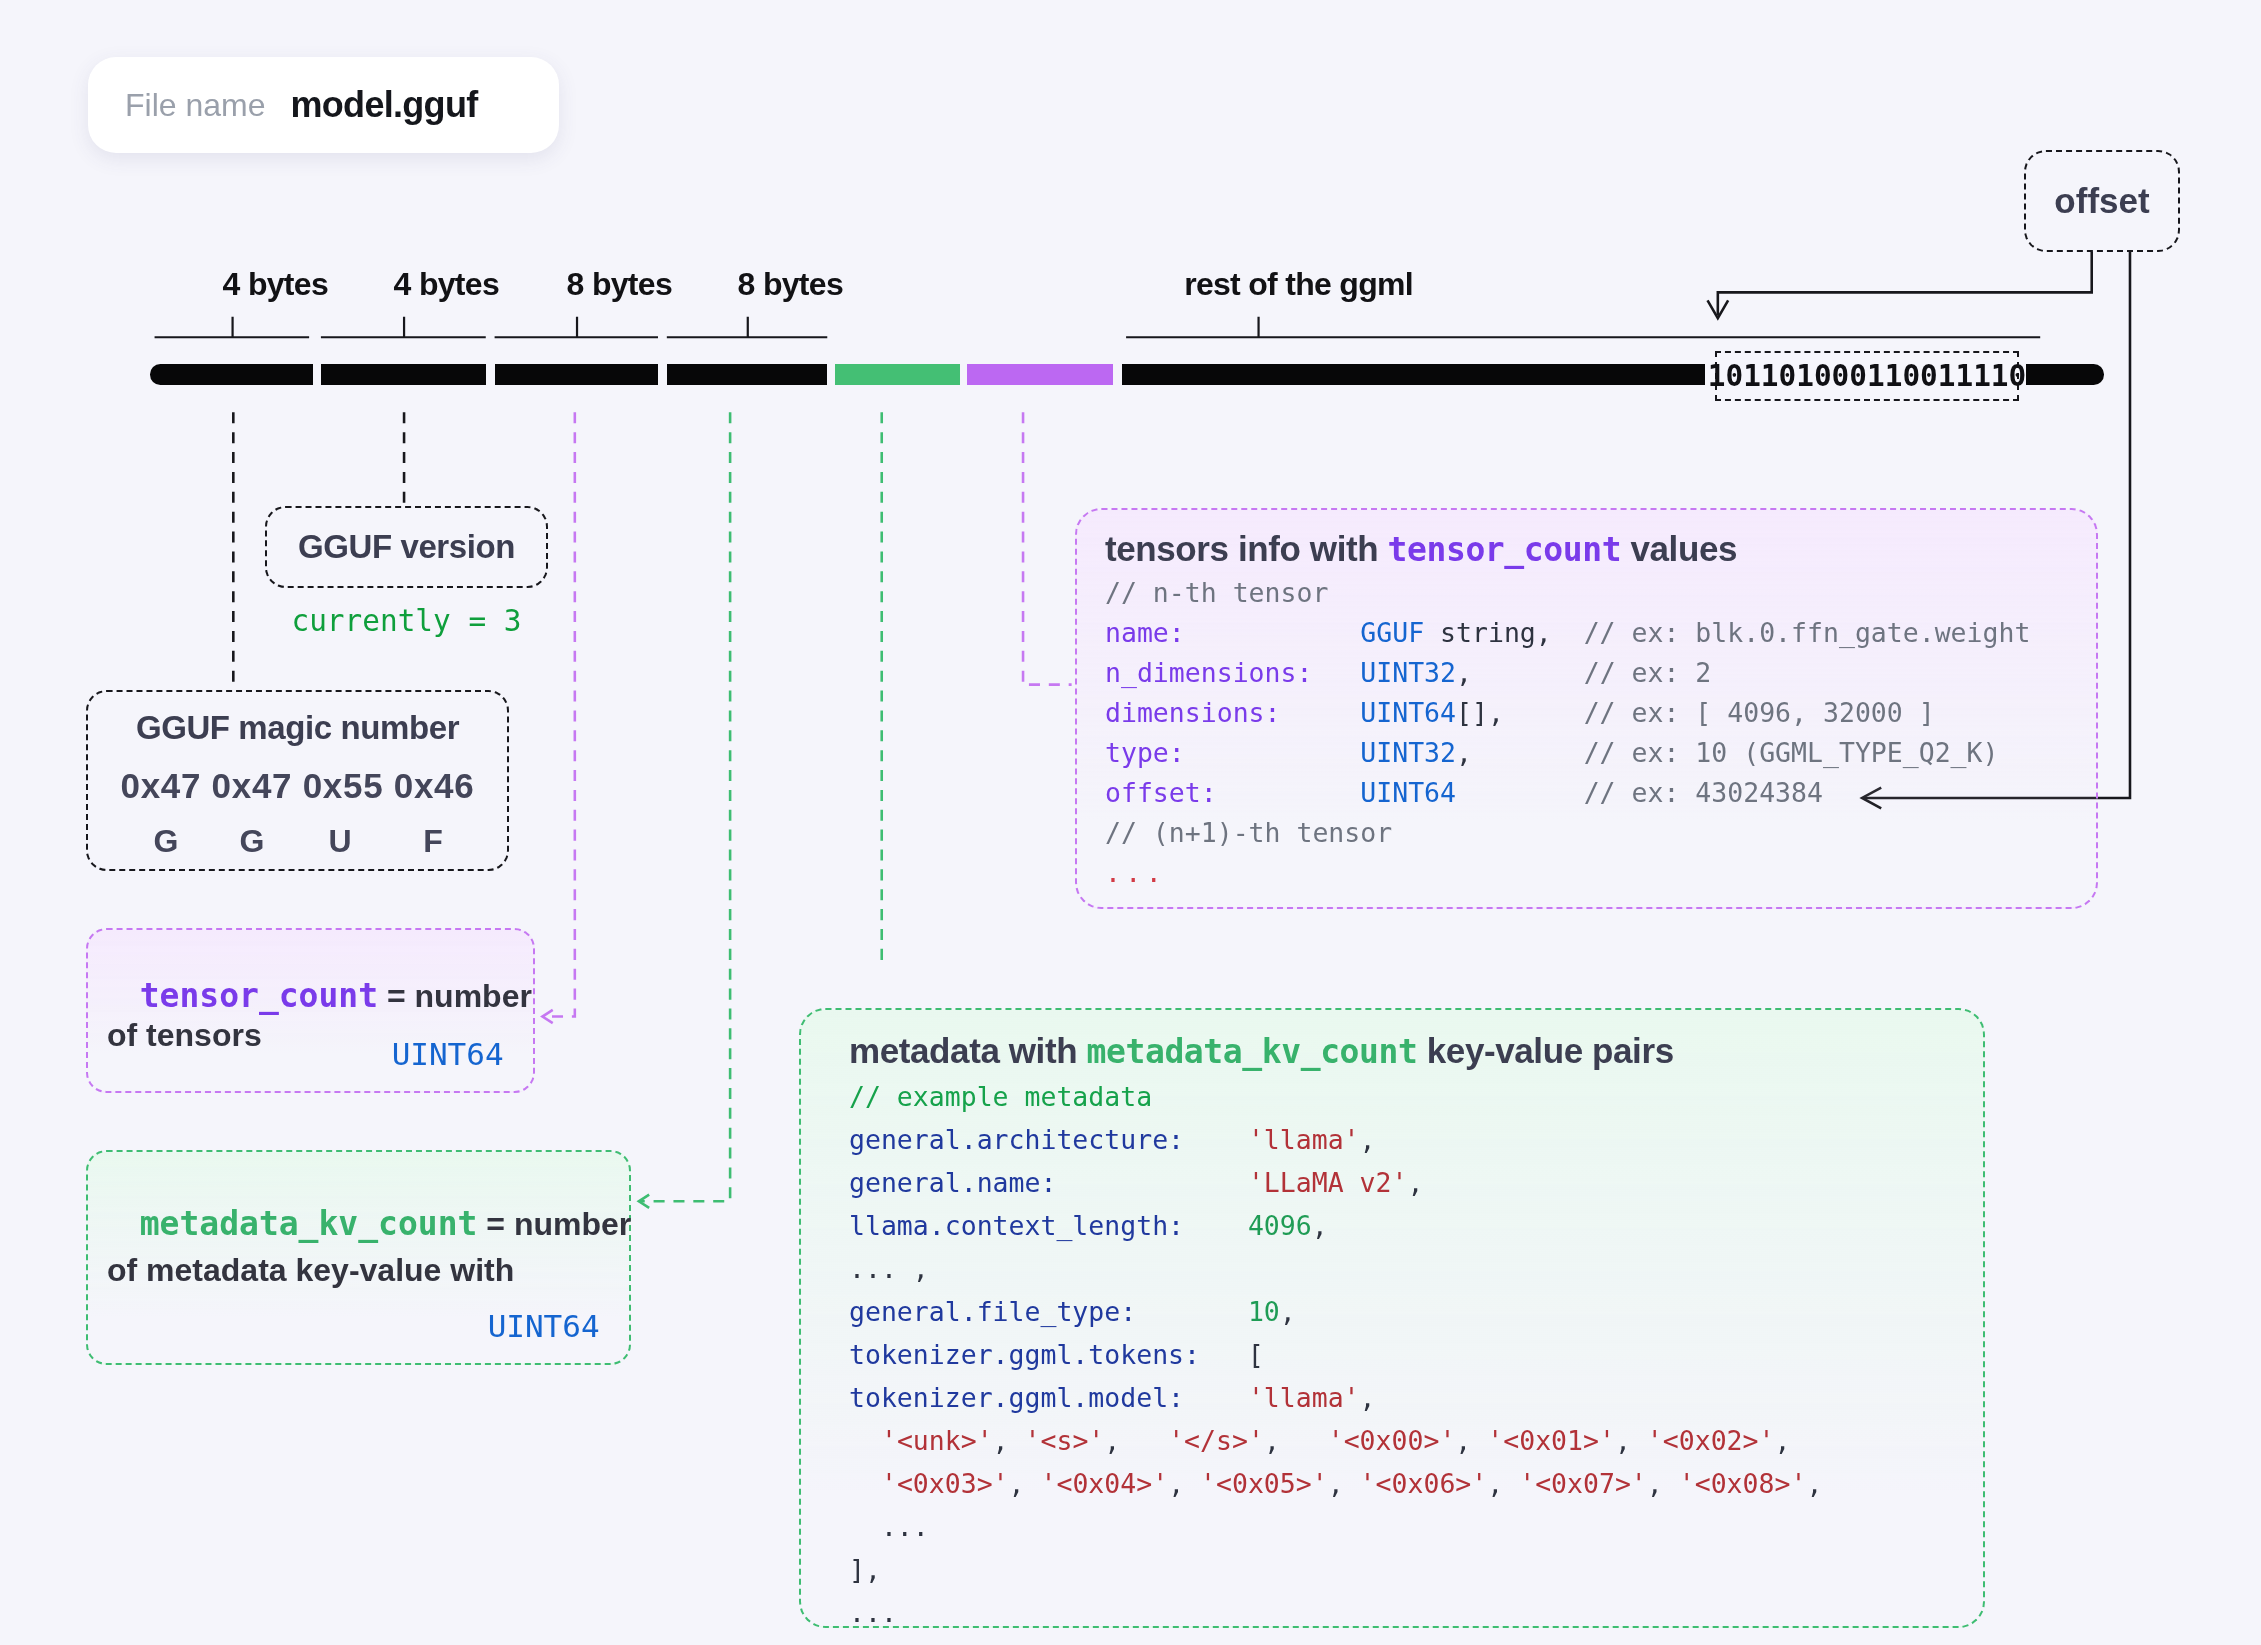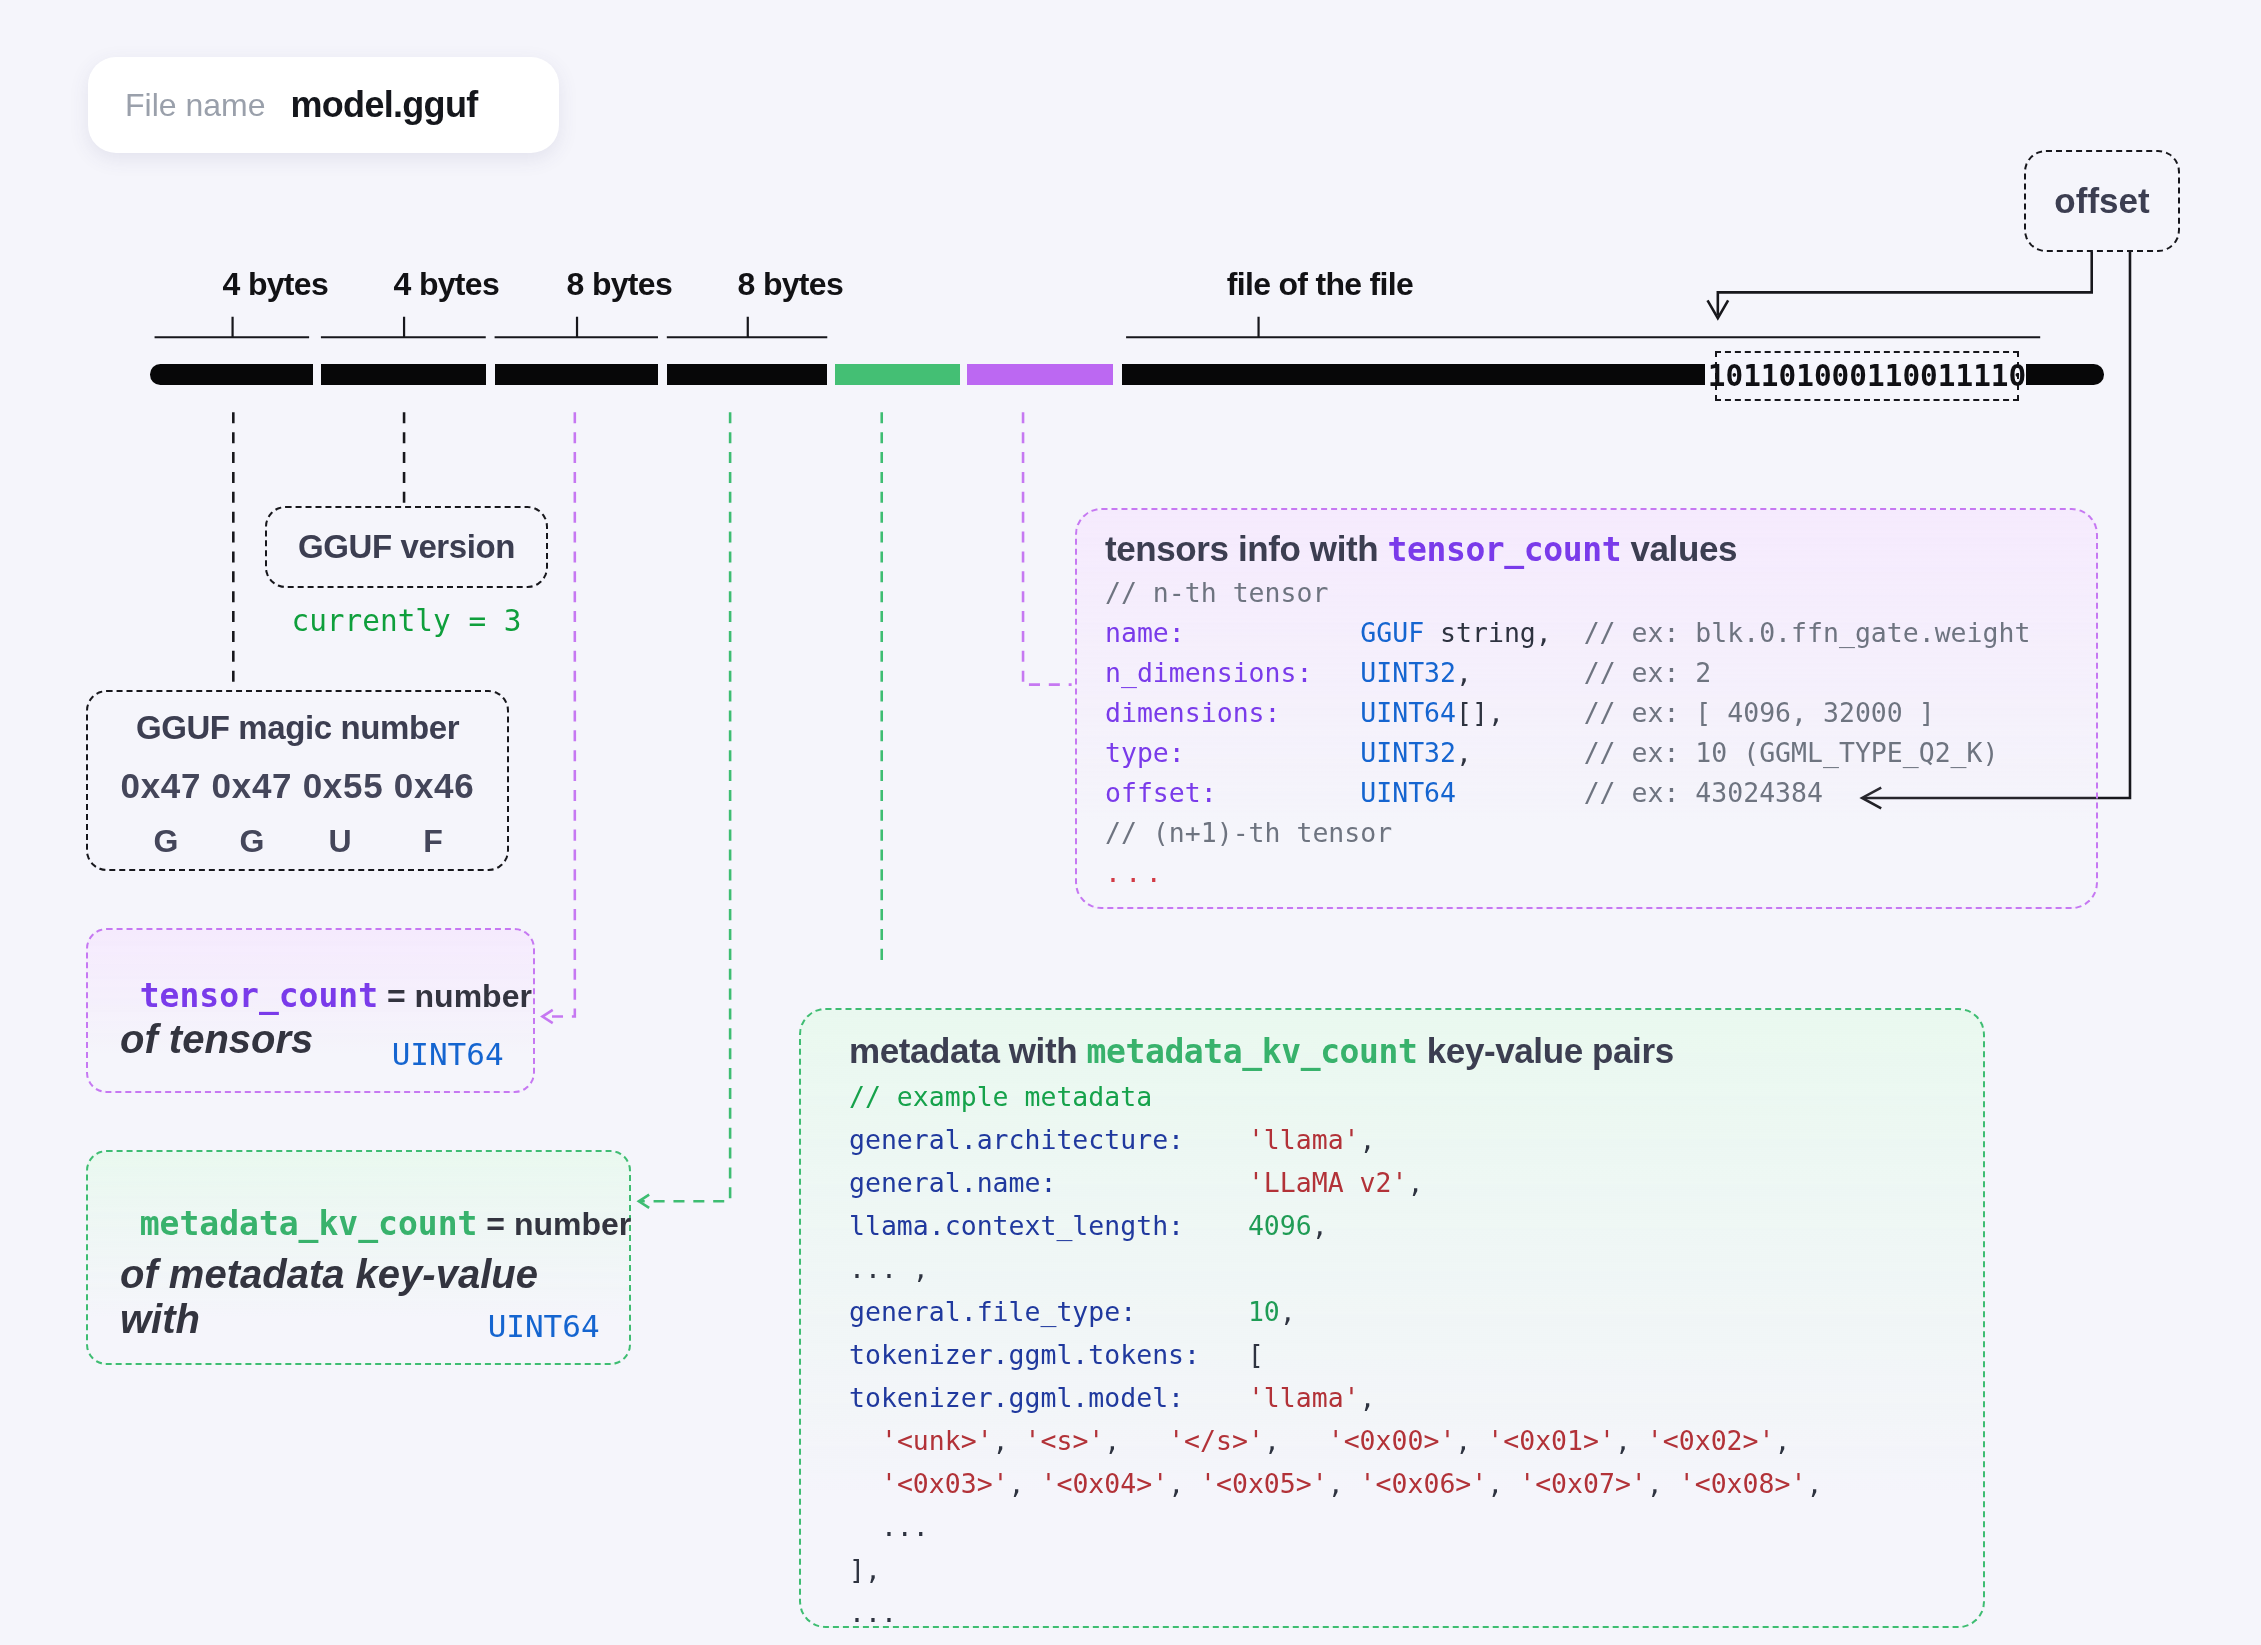--- a/index.html
+++ b/index.html
@@ -42,21 +42,21 @@
              font-size:29.4px;color:#0f9f3c;}
   .magicBox{left:86px;top:690px;width:423px;height:181px;}
   .magicTitle{left:86px;top:709px;width:423px;text-align:center;font-size:33px;font-weight:bold;color:#3c3e51;letter-spacing:-0.4px;}
   .magicHex{left:86px;top:766px;width:423px;text-align:center;font-size:35px;font-weight:bold;color:#44465a;letter-spacing:0.7px;}
   .magicLetter{top:823px;width:44px;text-align:center;font-size:32px;font-weight:bold;color:#44465a;}
   .mg0{left:144px;} .mg1{left:230px;} .mg2{left:318px;} .mg3{left:411px;}
 
   .tcBox{left:86px;top:928px;width:449px;height:165px;}
   .kvBox{left:86px;top:1150px;width:545px;height:215px;}
   .fieldRow1{position:absolute;left:32px;top:32px;white-space:pre;}
-  .fieldRow2{position:absolute;left:32px;top:87px;font-size:40px;font-weight:bold;color:#33343f;font-style:italic;}
+  .fieldRow2{position:absolute;left:19px;top:87px;font-size:32px;font-weight:bold;color:#33343f;}
   .kvBox .fieldRow1{top:38px;} .kvBox .fieldRow2{top:100px;}
   .monoName{font-family:"DejaVu Sans Mono",monospace;font-size:33px;font-weight:bold;}
   .monoName.p{color:#7a3bea;} .monoName.g{color:#38b26c;}
   .eqTxt{font-size:32px;font-weight:bold;color:#33343f;}
   .uintTag{position:absolute;right:29.4px;bottom:19px;font-family:"DejaVu Sans Mono",monospace;font-size:31px;color:#1565d0;}
 
   
   .tensorsBox{left:1075px;top:508px;width:1023px;height:401px;border-radius:26.5px;padding:19px 0 0 28px;}
   .metaBox{left:799px;top:1008px;width:1186px;height:620px;border-radius:26.5px;padding:20.6px 0 0 48px;}
   .codeTitle{font-size:35px;font-weight:bold;color:#3c3e51;letter-spacing:-0.4px;white-space:pre;margin-bottom:4.4px;}
@@ -111,21 +111,21 @@
 
   <div class="abs pill">
     <span class="plabel">File name</span>
     <span class="pvalue">model.gguf</span>
   </div>
 
   <div class="abs byteLbl lbl1">4 bytes</div>
   <div class="abs byteLbl lbl2">4 bytes</div>
   <div class="abs byteLbl lbl3">8 bytes</div>
   <div class="abs byteLbl lbl4">8 bytes</div>
-  <div class="abs byteLbl lbl5">file of the file</div>
+  <div class="abs byteLbl lbl5">rest of the ggml</div>
 
   <div class="abs seg rl" style="left:150px;width:163px;"></div>
   <div class="abs seg" style="left:321px;width:165px;"></div>
   <div class="abs seg" style="left:495px;width:163px;"></div>
   <div class="abs seg" style="left:667px;width:160px;"></div>
   <div class="abs seg green" style="left:835px;width:125px;"></div>
   <div class="abs seg purple" style="left:967px;width:146px;"></div>
   <div class="abs seg" style="left:1122px;width:583px;"></div>
   <div class="abs binbox">
     <span>101101000110011110</span>

